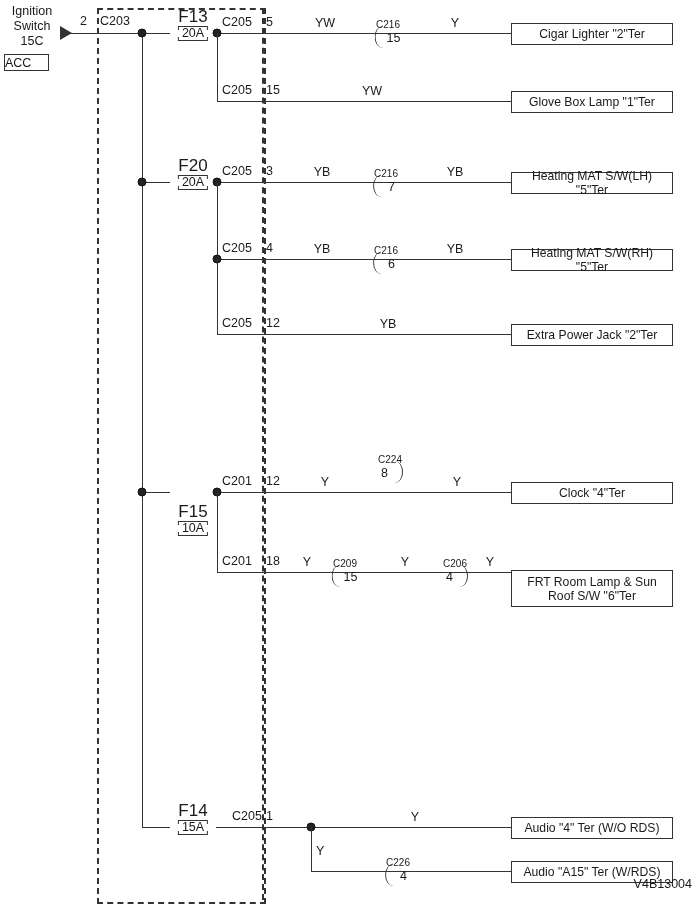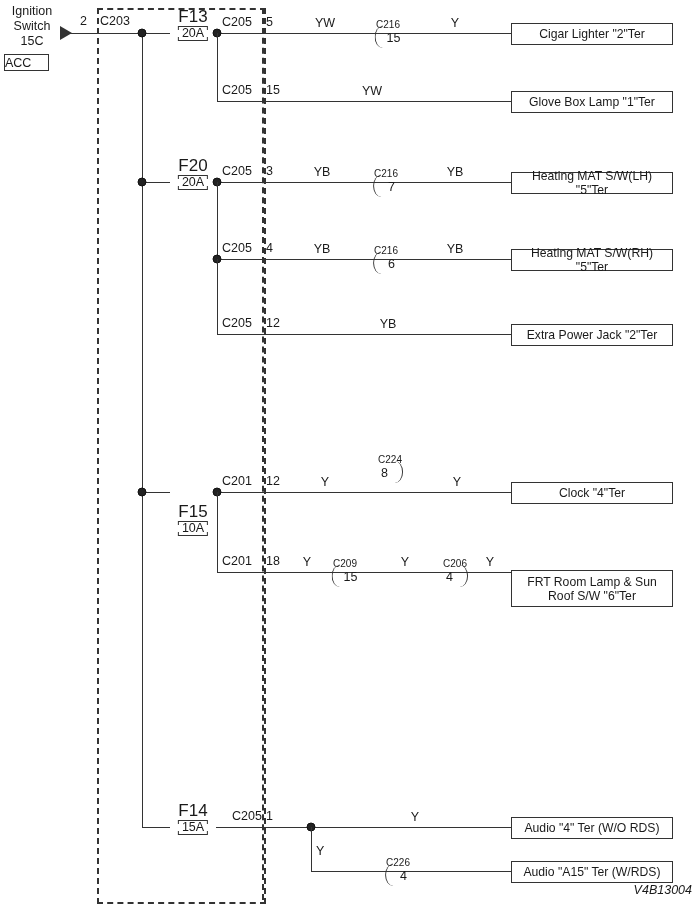--- a/index.html
+++ b/index.html
@@ -62,21 +62,21 @@
   
   #ign{position:absolute;left:2px;top:4px;width:60px;text-align:center;
        font-size:12.5px;line-height:15px;}
   #accbox{position:absolute;left:4px;top:54px;width:45px;height:17px;
           border:1.5px solid #333;font-size:12.5px;line-height:16px;
           text-align:left;box-sizing:border-box;}
   
   #arrow{position:absolute;left:60px;top:26px;width:0;height:0;
          border-left:12px solid #333;border-top:7px solid transparent;
          border-bottom:7px solid transparent;}
-  #footer{position:absolute;right:8px;bottom:18px;font-size:12.5px;font-style:italic;}
+  #footer{position:absolute;right:8px;bottom:24px;font-size:12.5px;}
 </style>
 </head>
 <body>
 
 <div id="sheet">
 
   <div id="ign">
     <div>Ignition</div>
     <div>Switch</div>
     <div>15C</div>

